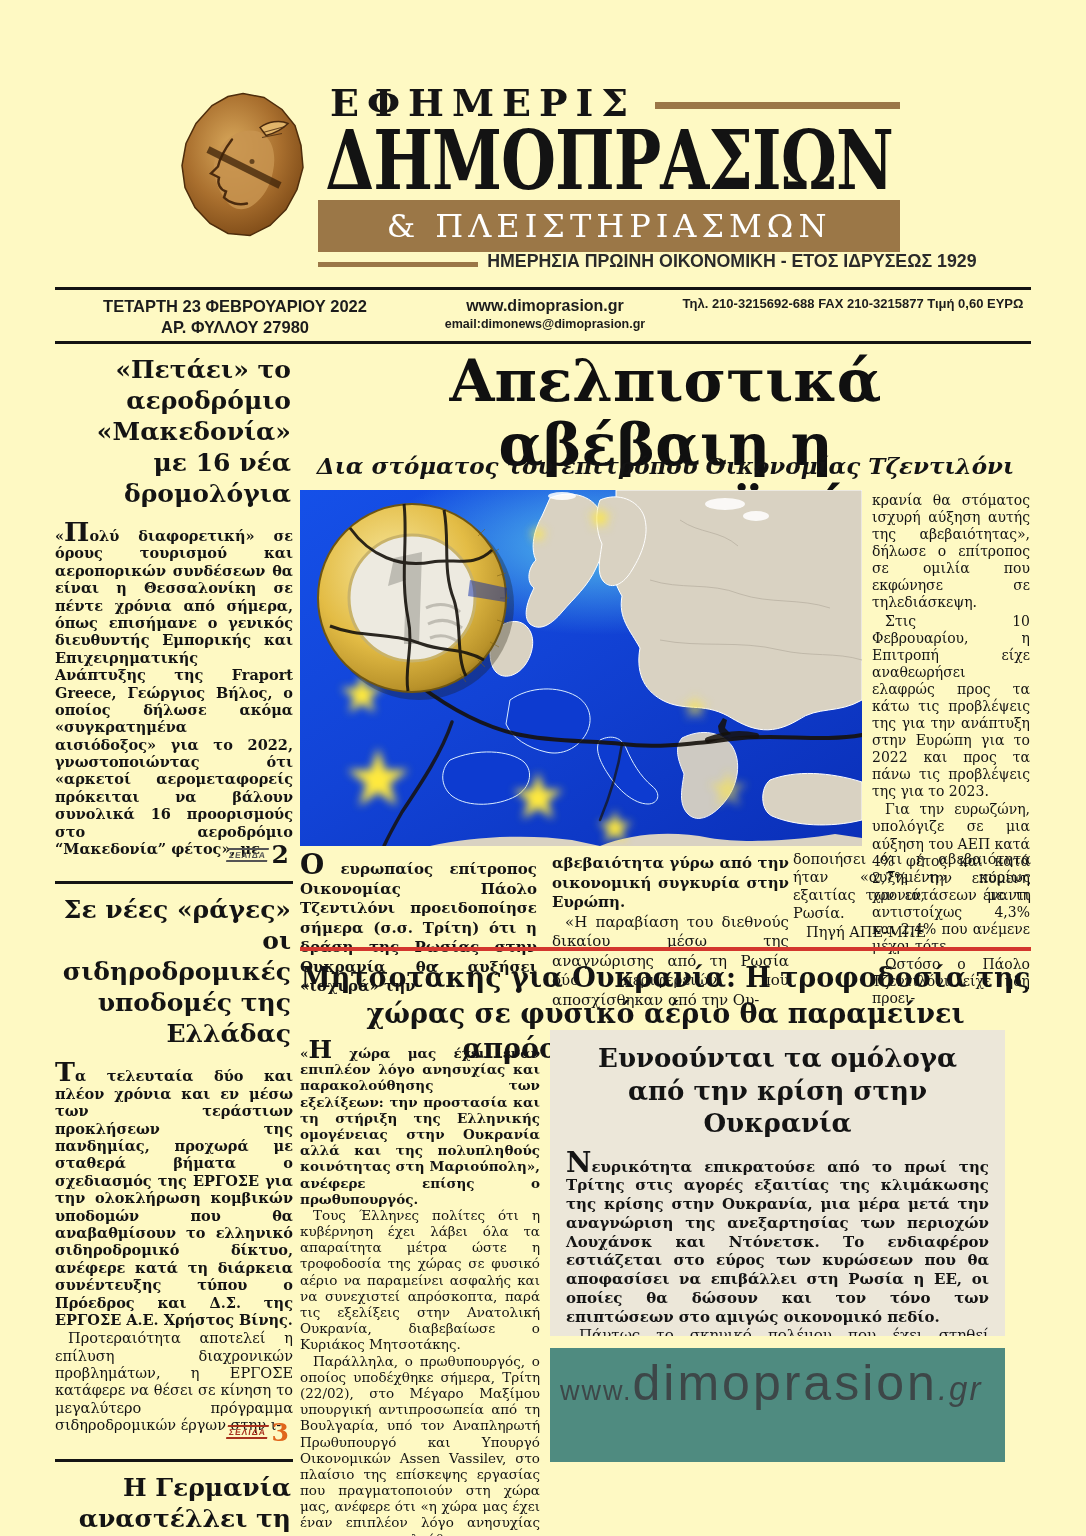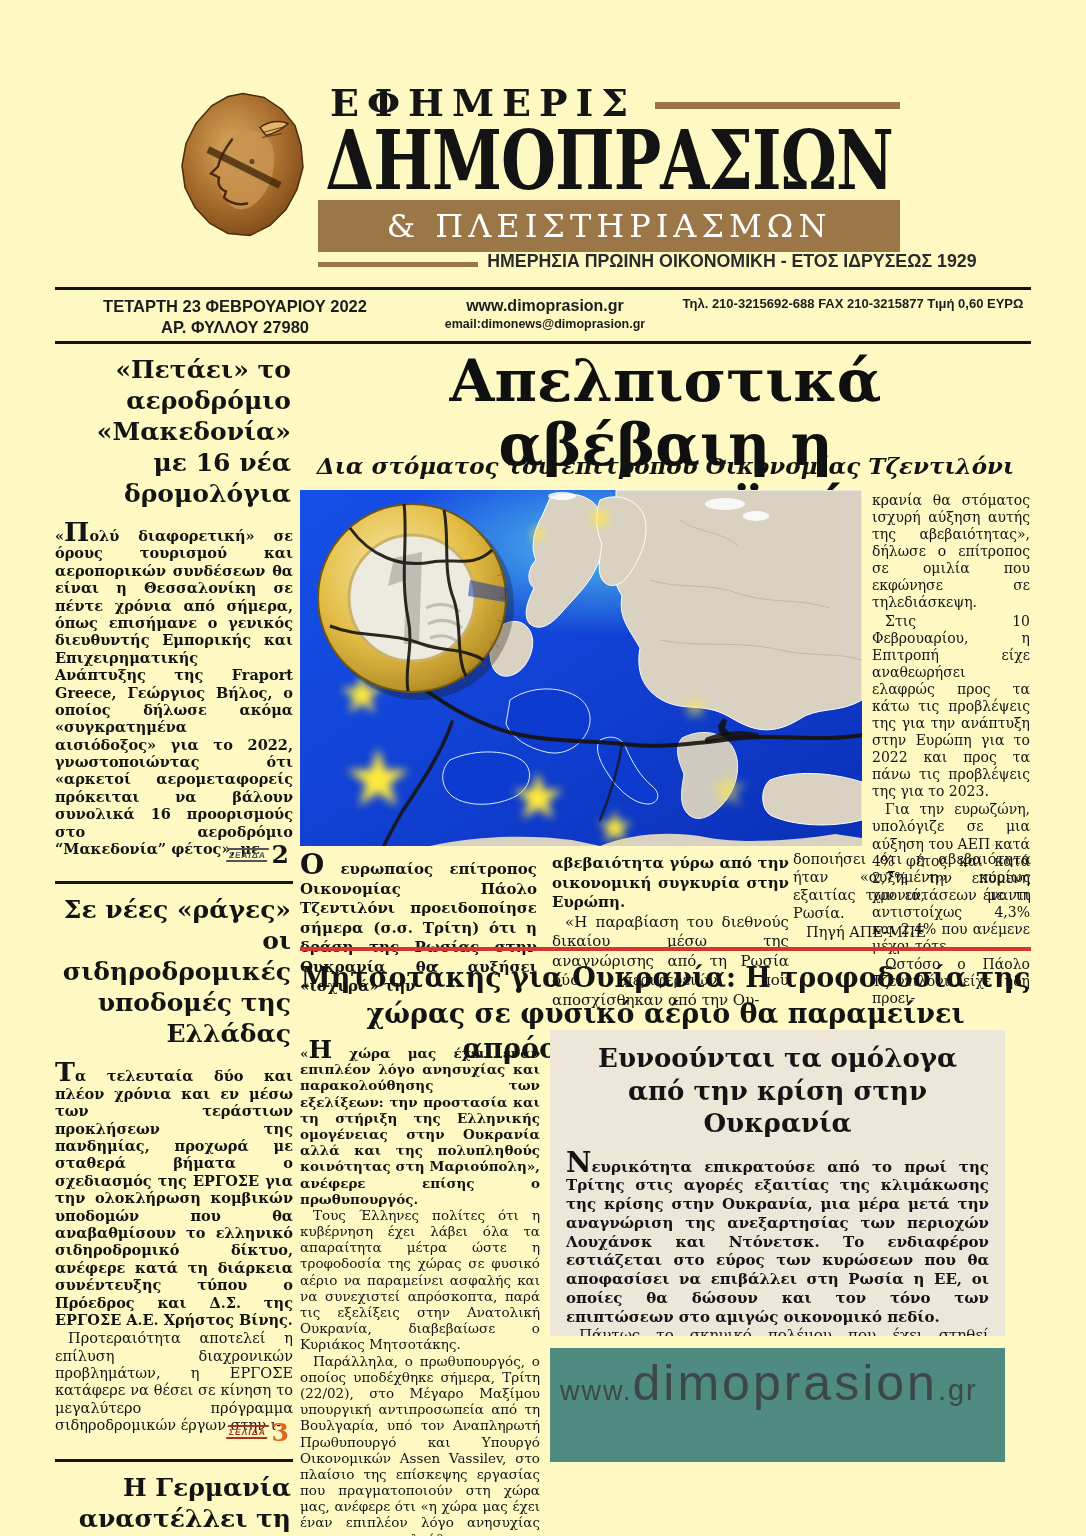--- a/index.html
+++ b/index.html
@@ -71,21 +71,21 @@
   
   #bonds-box{left:550px;top:1030px;width:455px;height:306px;background:#ece7d9;box-sizing:border-box;padding:10px 16px;overflow:hidden;}
   #bonds-h{font-size:26px;line-height:1.25;font-weight:bold;text-align:center;margin:2px 0 12px;}
   #bonds-box .body-col{font-size:15px;line-height:1.25;}
 
   
   #banner{left:550px;top:1348px;width:455px;height:114px;background:#4f8b80;}
   #banner .url{position:absolute;left:10px;top:6px;color:#3d4748;font-family:"Liberation Sans",sans-serif;white-space:nowrap;}
   #banner .u-www{font-size:27px;letter-spacing:2px;}
   #banner .u-main{font-size:50px;letter-spacing:3px;}
-  #banner .u-gr{font-size:29px;letter-spacing:2px;}
+  #banner .u-gr{font-size:33px;letter-spacing:2px;font-style:italic;}
 
   
   .c-a1 .selida{color:#555;border-color:#555;} .c-a1 .pnum{color:#151515;}
   .c-a2 .selida{color:#a8321e;border-color:#a8321e;} .c-a2 .pnum{color:#e0661c;}
 </style>
 </head>
 <body>
 
 <div id="page">
 

